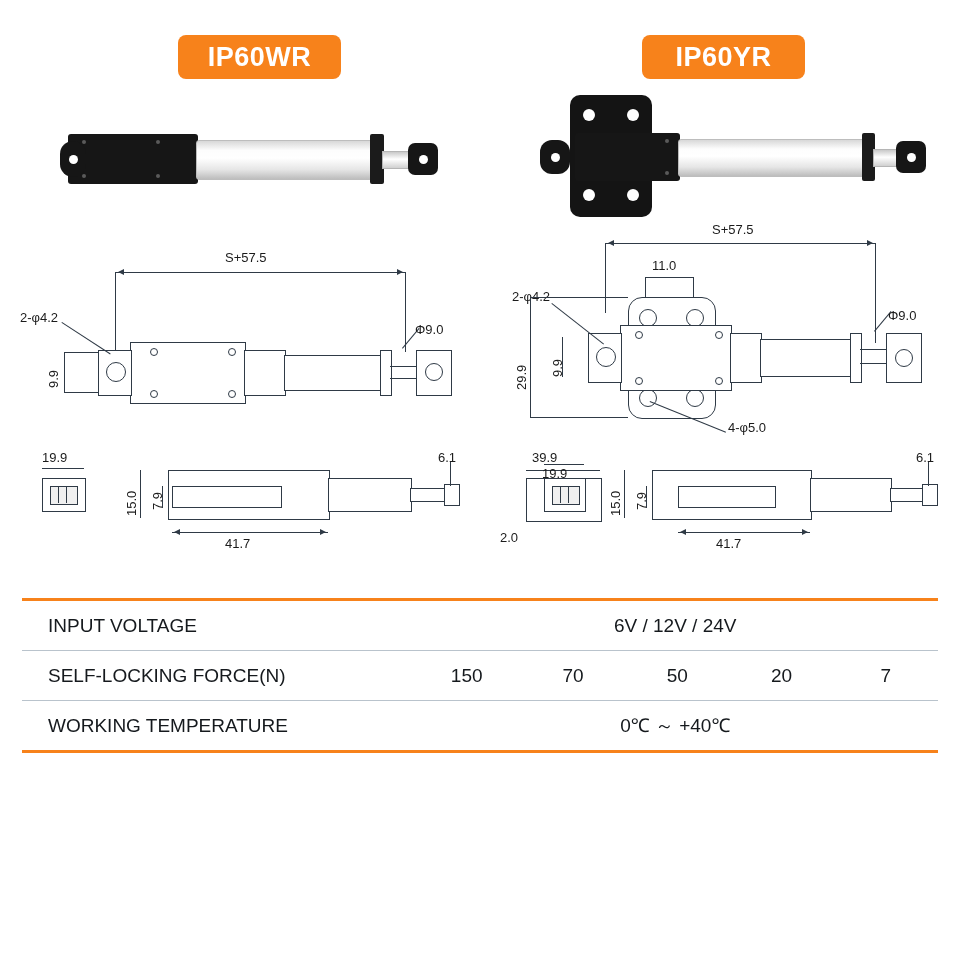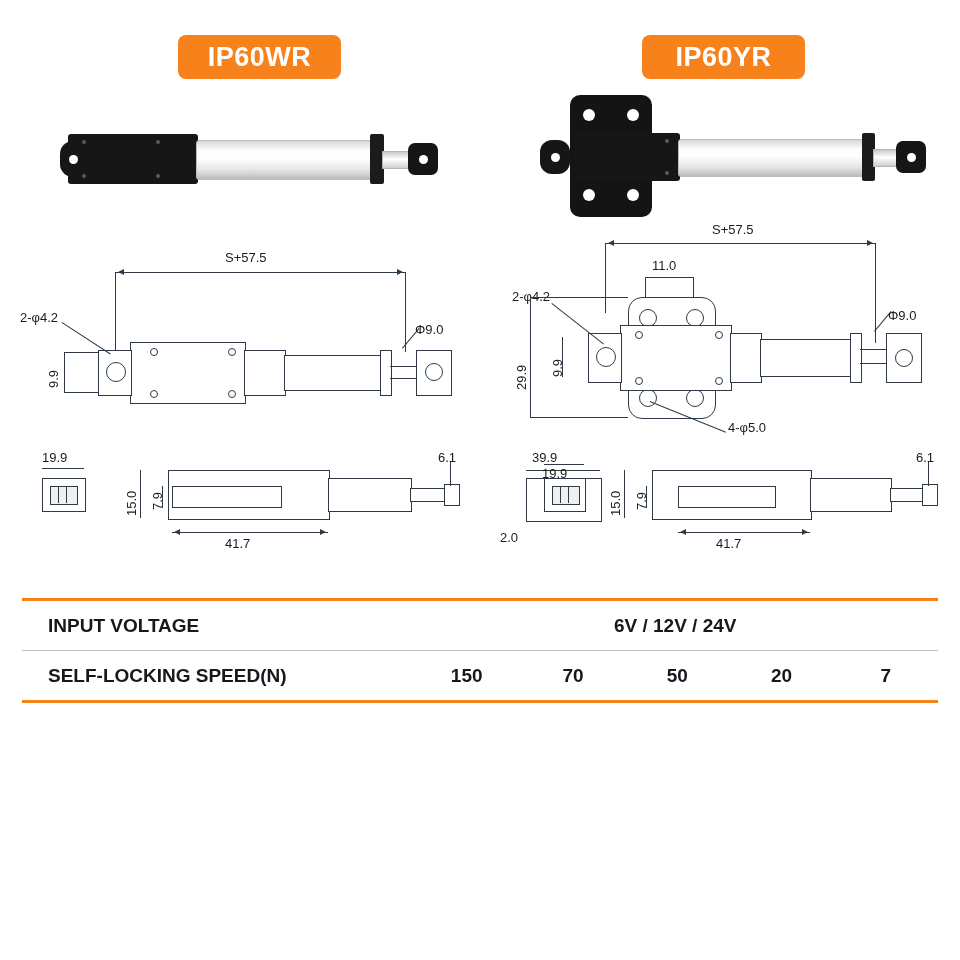--- a/index.html
+++ b/index.html
@@ -65,21 +65,21 @@
   .arrowL,.arrowR{position:absolute;width:0;height:0;border-top:3px solid transparent;border-bottom:3px solid transparent;}
   .arrowL{border-right:6px solid #2f3a46;}
   .arrowR{border-left:6px solid #2f3a46;}
 
   
   #spec-table{
     position:absolute;left:22px;top:598px;width:916px;
     border-top:3px solid #f7821b;border-bottom:3px solid #f7821b;
     box-sizing:border-box;
   }
-  #spec-table table{border-collapse:collapse;width:100%;font-weight:bold;}
+  #spec-table table{border-collapse:collapse;width:100%;}
   #spec-table td{
     border-bottom:1px solid #b9c3cc;
     font-size:19px;height:47px;color:#15191d;
   }
   #spec-table tr:last-child td{border-bottom:none;}
   td.label{padding-left:26px;width:340px;text-align:left;}
   td.val{text-align:center;}
   td.wide{text-align:center;}
 </style>
 </head>
@@ -278,22 +278,26 @@
 </div>
 
 <div id="spec-table">
   <table>
     <tbody>
         <tr>
           <td class="label">INPUT VOLTAGE</td>
           <td class="wide" colspan="5">6V / 12V / 24V</td>
         </tr>
         <tr>
-          <td class="label">SELF-LOCKING SPEED(N)</td>
+          <td class="label">SELF-LOCKING FORCE(N)</td>
           <td class="val" style="width: 100px;">150</td>
           <td class="val" style="width: 96px;">70</td>
           <td class="val" style="width: 96px;">50</td>
           <td class="val" style="width: 96px;">20</td>
           <td class="val" style="width: 96px;">7</td>
         </tr>
+        <tr>
+          <td class="label">WORKING TEMPERATURE</td>
+          <td class="wide" colspan="5">0℃ ～ +40℃</td>
+        </tr>
       </tbody>
   </table>
 </div>
 
 </body></html>

